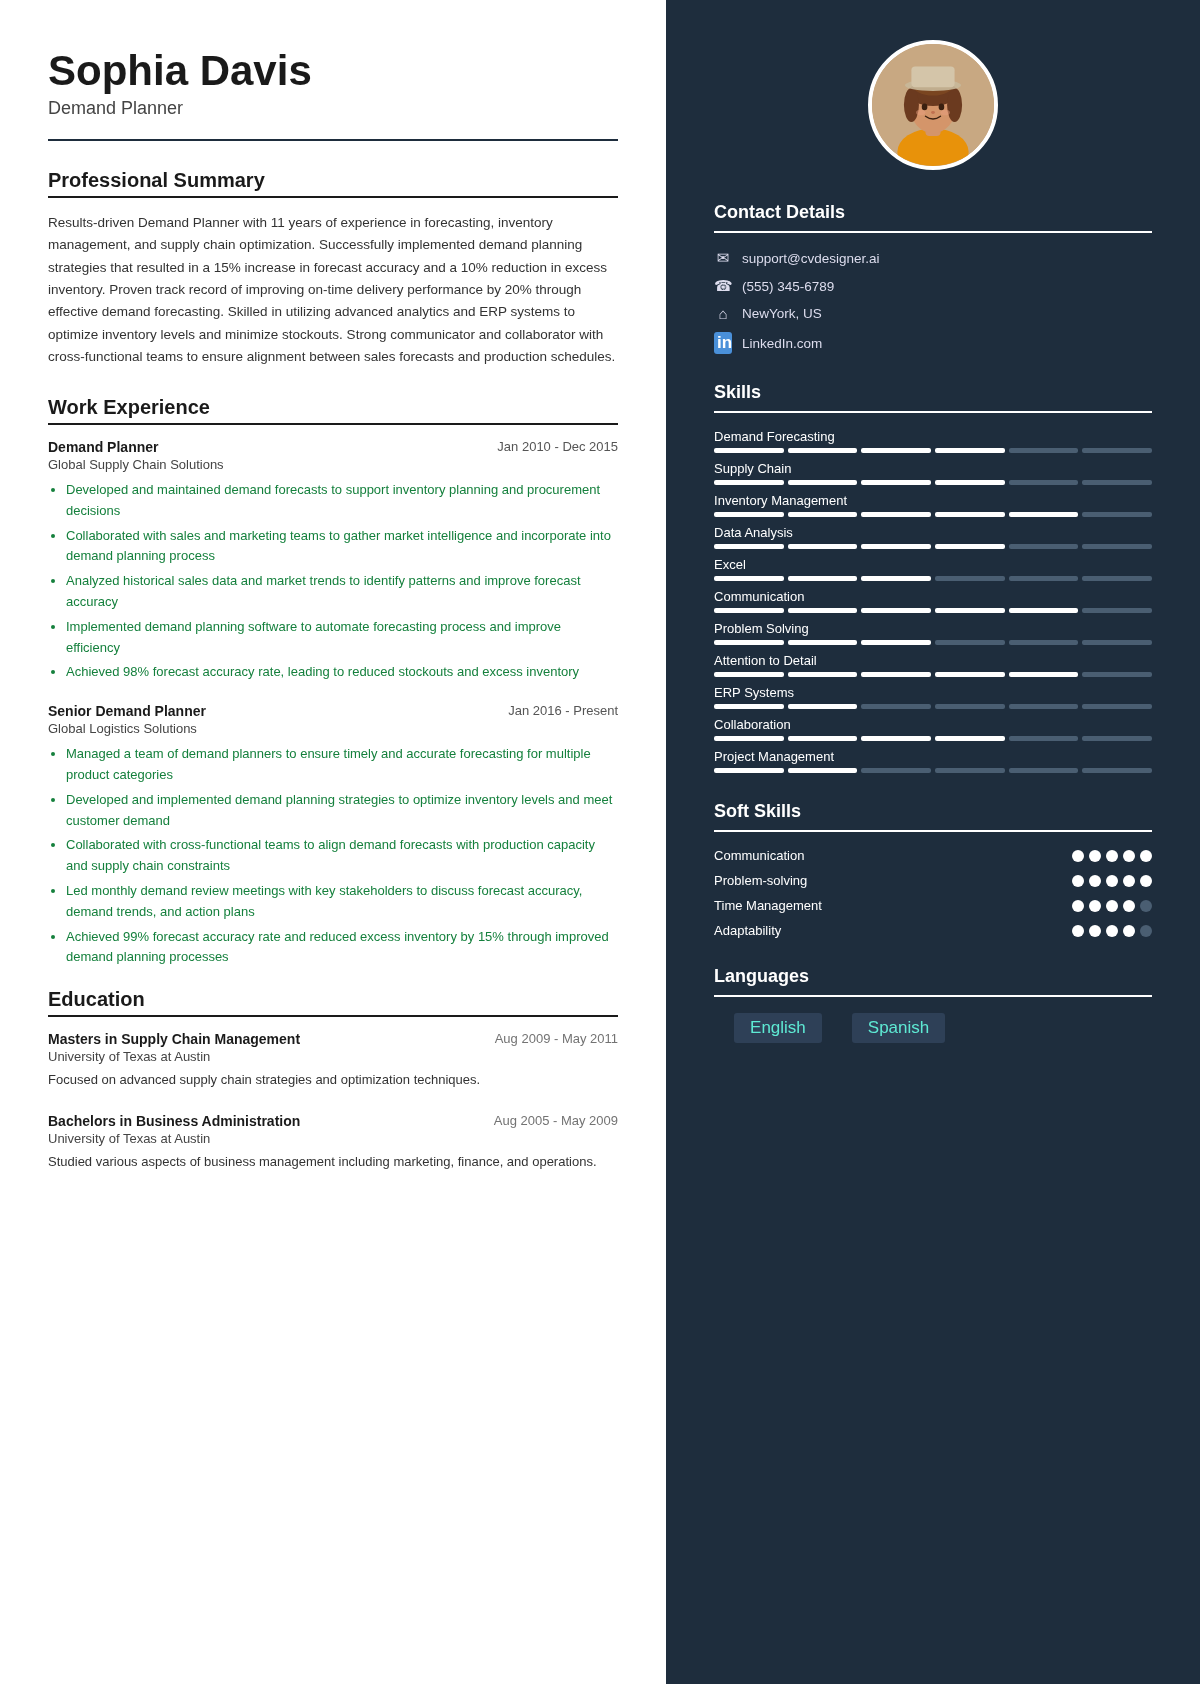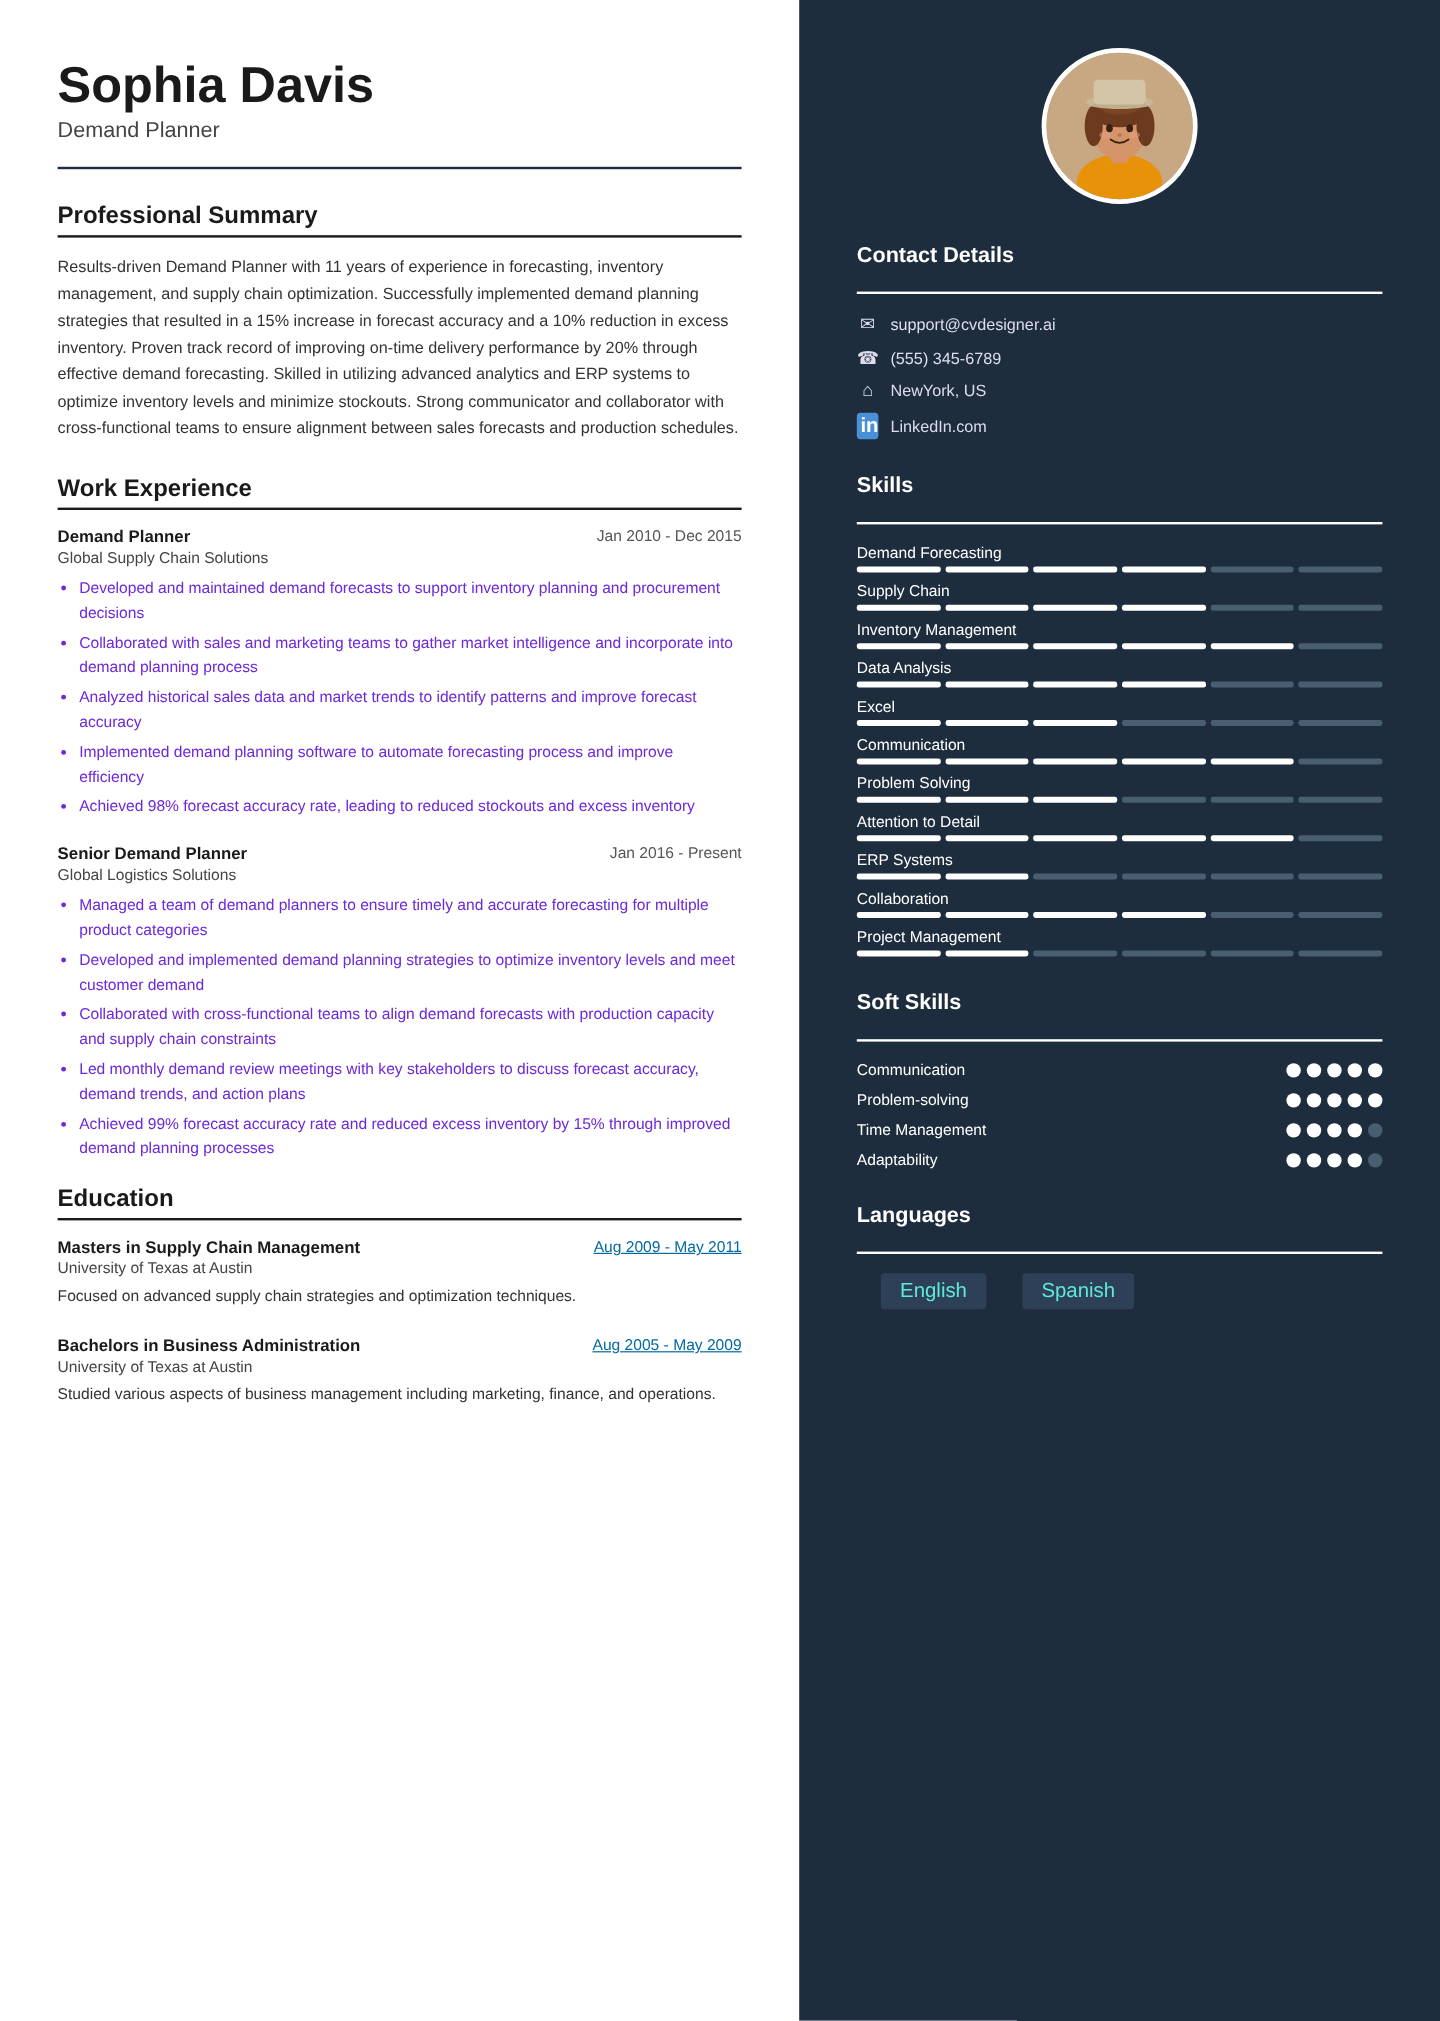--- a/index.html
+++ b/index.html
@@ -76,42 +76,41 @@
       font-size: 13px;
       color: #444;
       margin-bottom: 8px;
     }
     .job-bullets {
       padding-left: 18px;
       margin-bottom: 20px;
     }
     .job-bullets li {
       font-size: 13px;
-      color: #6d28d9;
+      color: #15803d;
       line-height: 1.6;
       margin-bottom: 4px;
     }
 
     
     .edu-header {
       display: flex;
       justify-content: space-between;
       align-items: flex-start;
       margin-bottom: 2px;
     }
     .edu-degree {
       font-size: 14px;
       font-weight: 700;
       color: #1a1a1a;
     }
     .edu-dates {
       font-size: 13px;
-      color: #0369a1;
+      color: #737373;
       white-space: nowrap;
-      text-decoration: underline;
     }
     .edu-school {
       font-size: 13px;
       color: #444;
       margin-bottom: 6px;
     }
     .edu-desc {
       font-size: 13px;
       color: #333;
       line-height: 1.6;
@@ -138,21 +137,21 @@
     .avatar svg {
       width: 130px;
       height: 130px;
     }
 
     .right-section-title {
       font-size: 18px;
       font-weight: 700;
       color: #fff;
       border-bottom: 2px solid #fff;
-      padding-bottom: 20px;
+      padding-bottom: 8px;
       margin-bottom: 16px;
     }
 
     .contact-item {
       display: flex;
       align-items: center;
       gap: 10px;
       font-size: 13.5px;
       color: #dde;
       margin-bottom: 10px;

